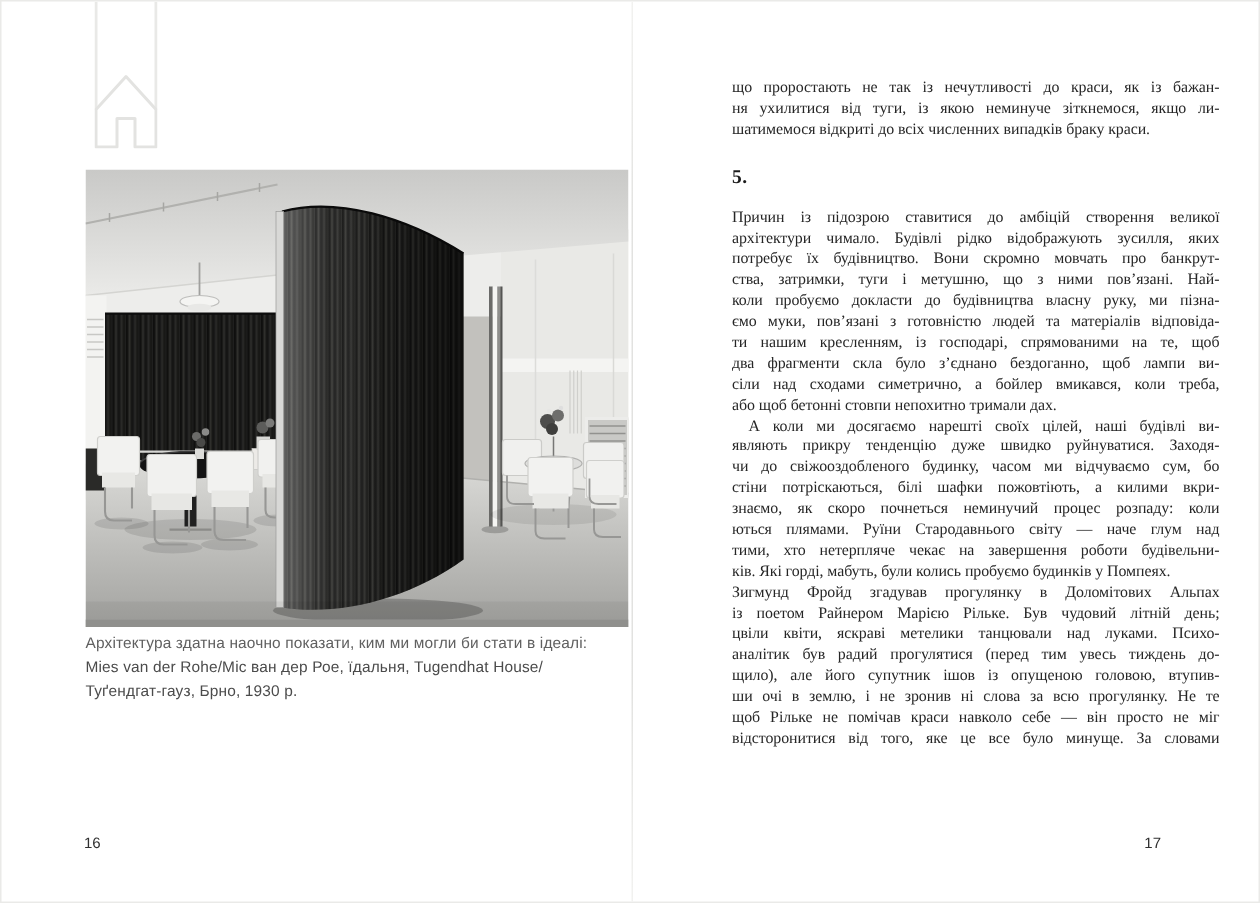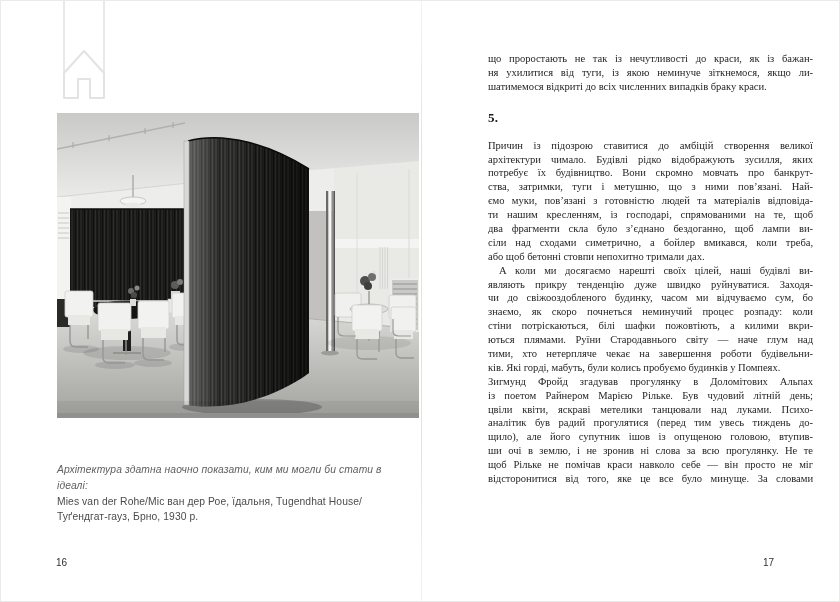--- a/index.html
+++ b/index.html
@@ -7,21 +7,21 @@
     border:1px solid #eaeae8;box-sizing:border-box;overflow:hidden;
     font-family:"Liberation Serif", serif;}
   .gutter{position:absolute;left:420px;top:0;width:1px;height:602px;
     background:linear-gradient(#f2f2f0,#e2e2e0 25%,#e2e2e0 75%,#f2f2f0);}
   .logo{position:absolute;left:62px;top:0;}
   .photo{position:absolute;left:56px;top:112px;width:362px;height:305px;margin:0;}
   .photo svg{display:block;}
   .caption{position:absolute;left:56px;top:421px;width:348px;}
   .cap-line{font-family:"Liberation Sans", sans-serif;font-size:10.3px;
     line-height:15.8px;color:#4b4b4b;letter-spacing:0.1px;}
-  .cap-italic{font-style:italic;color:#606060;margin-top:40px;}
+  .cap-italic{color:#606060;}
   .textcol{position:absolute;left:487px;top:51px;width:325px;}
   .bl{height:13.9px;line-height:13.9px;font-size:10.6px;color:#262626;
     text-align:justify;text-align-last:justify;overflow:hidden;letter-spacing:-0.05px;}
   .bl.end{text-align-last:left;}
   .ind{text-indent:11px;}
   .it{font-style:italic;}
   .sech{font-size:13px;line-height:16px;font-weight:bold;color:#1b1b1b;
     margin:16px 0 13px 0;letter-spacing:0.3px;}
   .pn{position:absolute;top:556px;font-family:"Liberation Sans", sans-serif;
     font-size:10px;color:#303030;}
@@ -233,33 +233,34 @@
         <div class="bl end">шатимемося відкриті до всіх численних випадків браку краси.</div>
       </div>
 
       <h2 class="sech">5.</h2>
 
       <div>
         <div class="bl">Причин із підозрою ставитися до амбіцій створення великої</div>
         <div class="bl">архітектури чимало. Будівлі рідко відображують зусилля, яких</div>
         <div class="bl">потребує їх будівництво. Вони скромно мовчать про банкрут-</div>
         <div class="bl">ства, затримки, туги і метушню, що з ними пов’язані. Най-</div>
+        <div class="bl">коли пробуємо докласти до будівництва власну руку, ми пізна-</div>
         <div class="bl">ємо муки, пов’язані з готовністю людей та матеріалів відповіда-</div>
         <div class="bl">ти нашим кресленням, із господарі, спрямованими на те, щоб</div>
         <div class="bl">два фрагменти скла було з’єднано бездоганно, щоб лампи ви-</div>
         <div class="bl">сіли над сходами симетрично, а бойлер вмикався, коли треба,</div>
         <div class="bl end">або щоб бетонні стовпи непохитно тримали дах.</div>
       </div>
 
       <div>
         <div class="bl ind">А коли ми досягаємо нарешті своїх цілей, наші будівлі ви-</div>
         <div class="bl">являють прикру тенденцію дуже швидко руйнуватися. Заходя-</div>
         <div class="bl">чи до свіжооздобленого будинку, часом ми відчуваємо сум, бо</div>
+        <div class="bl">стіни потріскаються, білі шафки пожовтіють, а килими вкри-</div>
         <div class="bl">знаємо, як скоро почнеться неминучий процес розпаду: коли</div>
-        <div class="bl">стіни потріскаються, білі шафки пожовтіють, а килими вкри-</div>
         <div class="bl">ються плямами. Руїни Стародавнього світу — наче глум над</div>
         <div class="bl">тими, хто нетерпляче чекає на завершення роботи будівельни-</div>
         <div class="bl end">ків. Які горді, мабуть, були колись пробуємо будинків у Помпеях.</div>
       </div>
 
       <div>
         <div class="bl">Зигмунд Фройд згадував прогулянку в Доломітових Альпах</div>
         <div class="bl">із поетом Райнером Марією Рільке. Був чудовий літній день;</div>
         <div class="bl">цвіли квіти, яскраві метелики танцювали над луками. Психо-</div>
         <div class="bl">аналітик був радий прогулятися (перед тим увесь тиждень до-</div>

